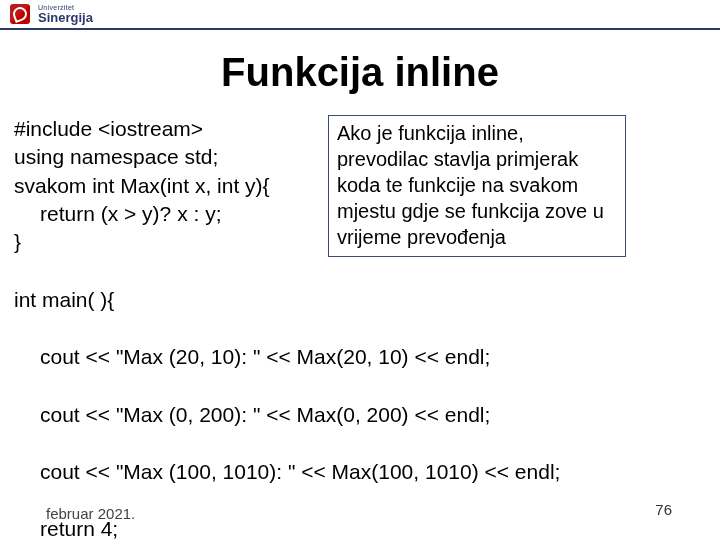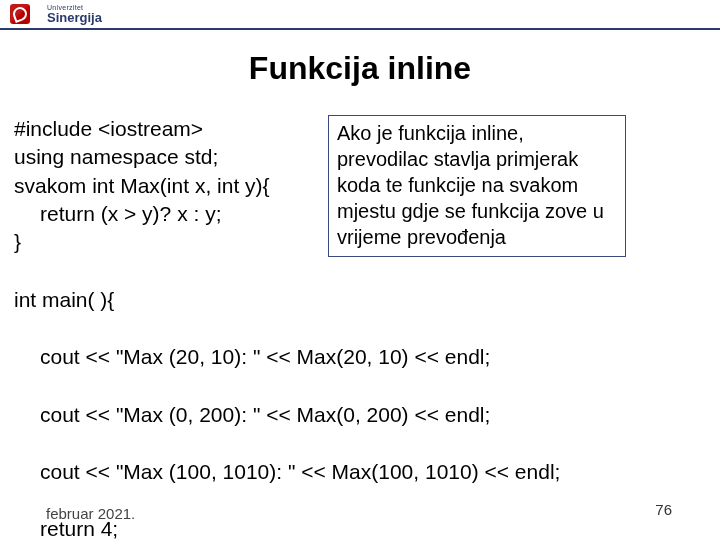--- a/index.html
+++ b/index.html
@@ -18,21 +18,21 @@
     width: 100%;
     height: 1.5px;
     background: #2a3a6a;
   }
   .logo-wrap {
     position: absolute;
     top: 4px;
     left: 10px;
     display: flex;
     align-items: center;
-    gap: 17px;
+    gap: 8px;
   }
   .logo-mark {
     width: 20px;
     height: 20px;
     border-radius: 3px;
     background: linear-gradient(135deg,#c01818 45%,#b00 55%);
     position: relative;
   }
   .logo-mark::after{
     content:"";
@@ -56,21 +56,21 @@
     font-size:13px;
     font-weight:bold;
     color:#2a3a6a;
   }
   .title {
     position:absolute;
     top:50px;
     left:0;
     width:100%;
     text-align:center;
-    font-size:32px;
+    font-size:40px;
     font-weight:bold;
     color:#000;
   }
   .content {
     position:absolute;
     top:115px;
     left:14px;
     right:14px;
     font-size:21px;
     color:#000;

